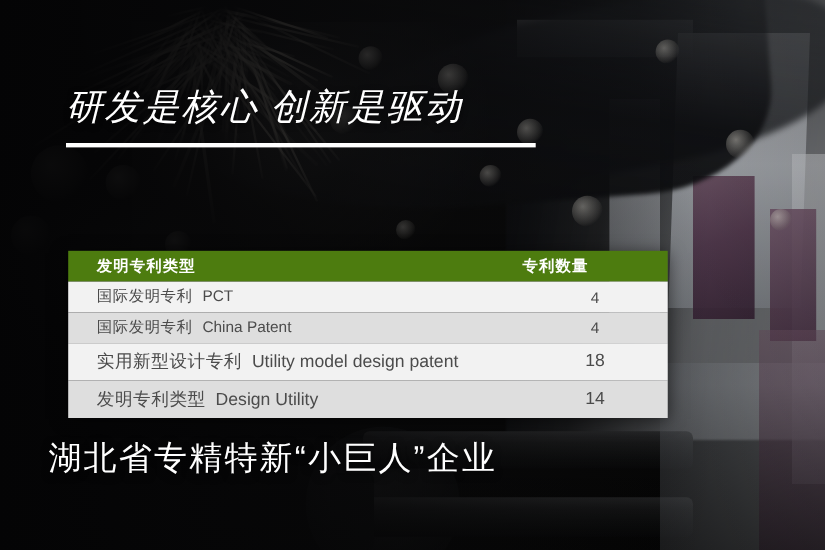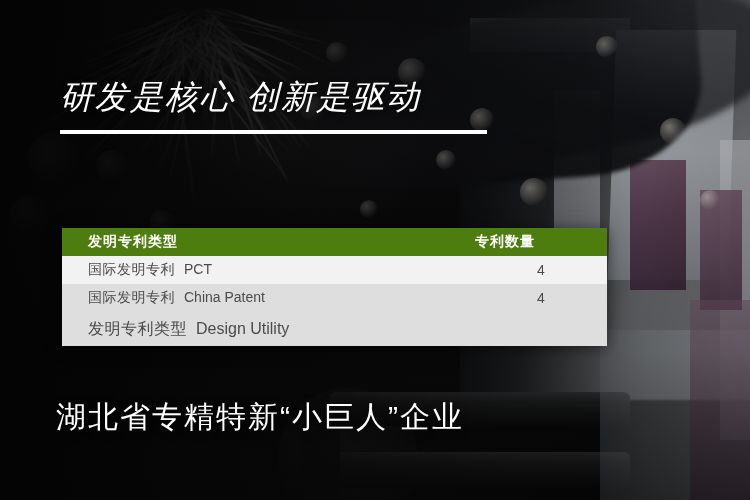--- a/index.html
+++ b/index.html
@@ -190,21 +190,21 @@
     text-align:center;
     color:#4b4b4b;
   }
   .row.sm .cell-type, .row.sm .cell-count { font-size:14px; }
   .row.lg { height:34px; }
   .row.lg .cell-type, .row.lg .cell-count { font-size:16px; }
   .cn { letter-spacing:0.5px; }
   .en { margin-left:9px; }
 
   .footline {
-    position:absolute; left:56px; top:402px;
+    position:absolute; left:44px; top:402px;
     font-size:30px; line-height:1.0;
     color:#ffffff;
     letter-spacing:2px;
     white-space:nowrap;
     text-shadow:0 2px 8px rgba(0,0,0,0.8);
   }
 </style>
 </head>
 <body>
 
@@ -386,22 +386,27 @@
       </div>
       <div id="table-body">
           <div class="row odd sm">
             <div class="cell-type"><span class="cn">国际发明专利</span><span class="en">PCT</span></div>
             <div class="cell-count">4</div>
           </div>
           <div class="row even sm">
             <div class="cell-type"><span class="cn">国际发明专利</span><span class="en">China Patent</span></div>
             <div class="cell-count">4</div>
           </div>
+          <div class="row odd lg">
+            <div class="cell-type"><span class="cn">实用新型设计专利</span><span class="en">Utility model design patent</span></div>
+            <div class="cell-count">18</div>
+          </div>
           <div class="row even lg">
             <div class="cell-type"><span class="cn">发明专利类型</span><span class="en">Design Utility</span></div>
+            <div class="cell-count">14</div>
           </div>
         </div>
     </div>
 
     <div class="footline">湖北省专精特新“小巨人”企业</div>
 
   </div>
 </div>
 
 </body></html>

